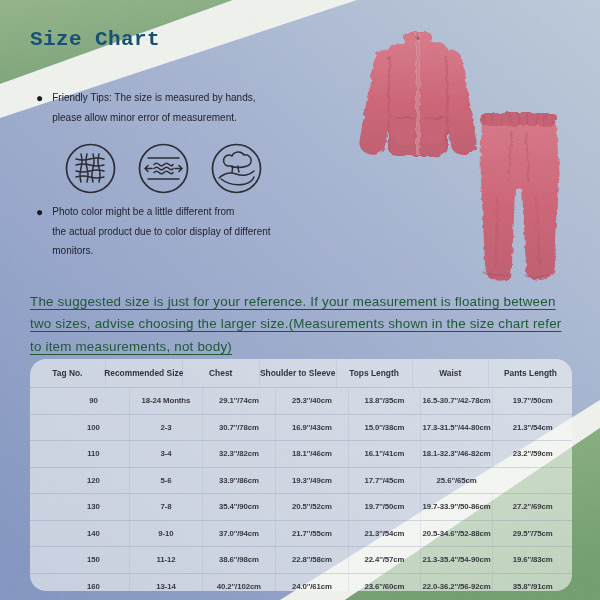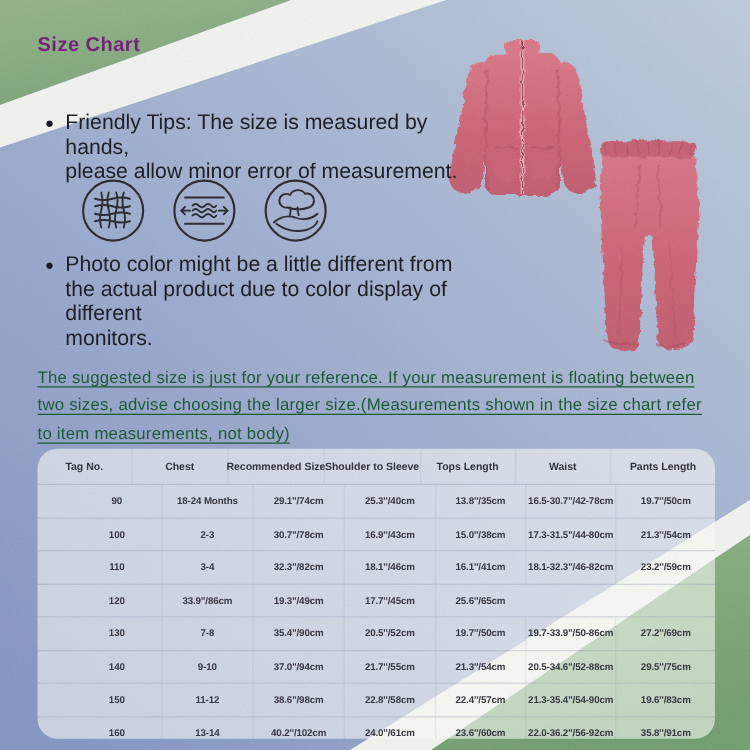--- a/index.html
+++ b/index.html
@@ -2,26 +2,26 @@
 <html><head>
 <meta charset="utf-8">
 <style>
   html,body{margin:0;padding:0;}
   body{font-family:"Liberation Sans",sans-serif;}
   .canvas{position:relative;width:600px;height:600px;overflow:hidden;background:#9cabd0;}
   .bg,.grain{position:absolute;left:0;top:0;width:600px;height:600px;}
   .grain{pointer-events:none;opacity:.13;z-index:40;}
   .content{position:absolute;left:0;top:0;width:600px;height:600px;z-index:10;}
 
-  .page-title{position:absolute;left:30px;top:28px;font-size:16px;font-weight:800;
-    color:#701a75;letter-spacing:.4px;}
+  .page-title{position:absolute;left:30px;top:28px;font-size:21px;font-weight:800;
+    color:#0c4a6e;letter-spacing:.4px;font-family:Liberation Mono, monospace;}
 
   .tip{position:absolute;display:flex;gap:9px;width:330px;}
   .tip-bullet{font-size:12px;color:#101018;line-height:19px;margin-top:1px;}
-  .tip-lines{font-size:17px;line-height:19.5px;color:#14141c;font-weight:500;}
+  .tip-lines{font-size:10px;line-height:19.5px;color:#14141c;font-weight:500;}
   #tip1{left:36px;top:88px;}
   #tip2{left:36px;top:202px;}
 
   .icons-row{position:absolute;left:64px;top:142px;display:flex;gap:20px;}
   .feature-icon{width:53px;height:53px;}
 
   .notice{position:absolute;left:30px;top:291px;width:548px;font-size:13.4px;
     line-height:22.4px;color:#14532d;letter-spacing:.2px;}
   .notice div{text-decoration:underline;text-decoration-thickness:1px;text-underline-offset:3px;}
 
@@ -155,22 +155,22 @@
 
     <div class="notice">
       <div>The suggested size is just for your reference. If your measurement is floating between</div>
       <div>two sizes, advise choosing the larger size.(Measurements shown in the size chart refer</div>
       <div>to item measurements, not body)</div>
     </div>
 
     <div class="size-table">
       <div class="thead" id="thead">
           <div class="th">Tag No.</div>
+          <div class="th">Recommended Size</div>
           <div class="th">Chest</div>
-          <div class="th">Recommended Size</div>
           <div class="th">Shoulder to Sleeve</div>
           <div class="th">Tops Length</div>
           <div class="th">Waist</div>
           <div class="th">Pants Length</div>
         </div>
       <div id="tbody">
           <div class="tr">
             <div class="td">90</div>
             <div class="td">18-24 Months</div>
             <div class="td">29.1''/74cm</div>
@@ -192,20 +192,21 @@
             <div class="td">110</div>
             <div class="td">3-4</div>
             <div class="td">32.3''/82cm</div>
             <div class="td">18.1''/46cm</div>
             <div class="td">16.1''/41cm</div>
             <div class="td">18.1-32.3''/46-82cm</div>
             <div class="td">23.2''/59cm</div>
           </div>
           <div class="tr">
             <div class="td">120</div>
+            <div class="td">5-6</div>
             <div class="td">33.9''/86cm</div>
             <div class="td">19.3''/49cm</div>
             <div class="td">17.7''/45cm</div>
             <div class="td">25.6''/65cm</div>
           </div>
           <div class="tr">
             <div class="td">130</div>
             <div class="td">7-8</div>
             <div class="td">35.4''/90cm</div>
             <div class="td">20.5''/52cm</div>

